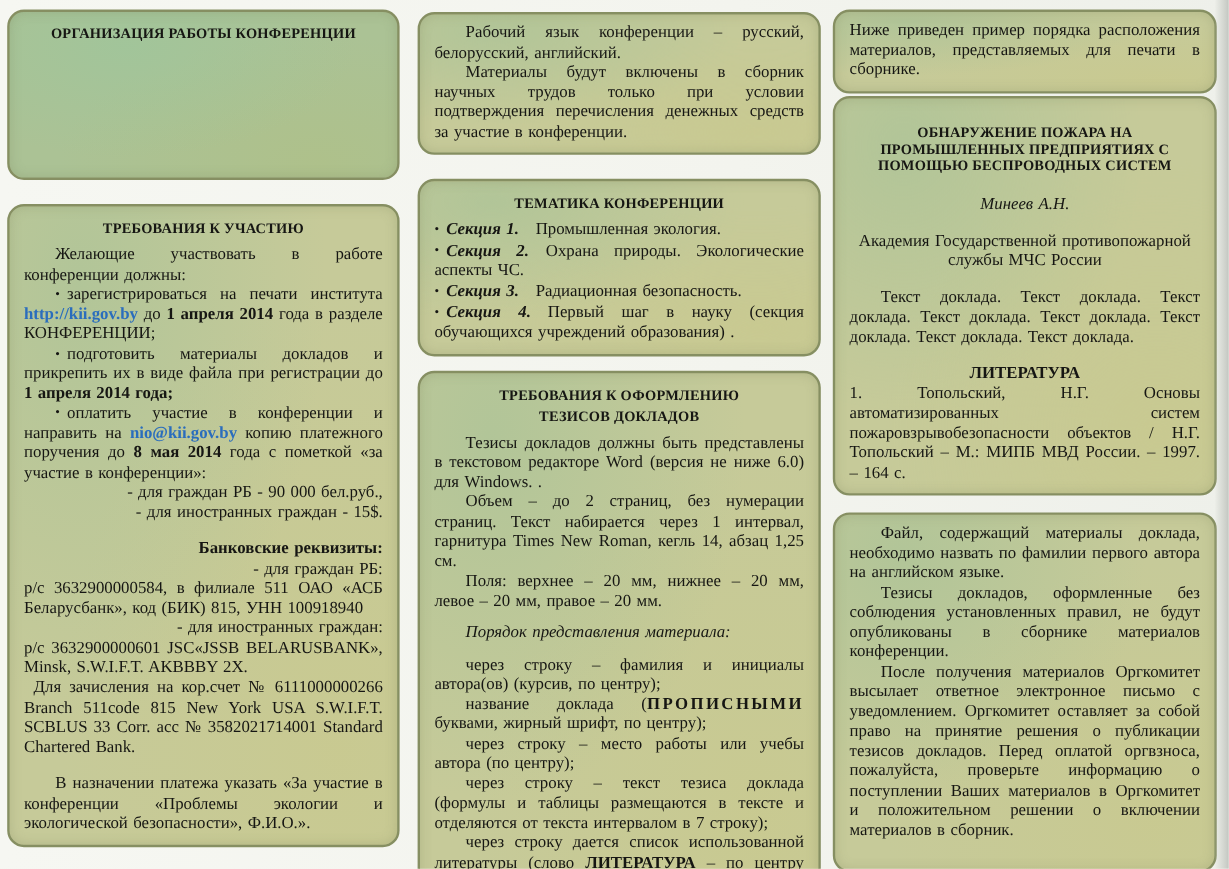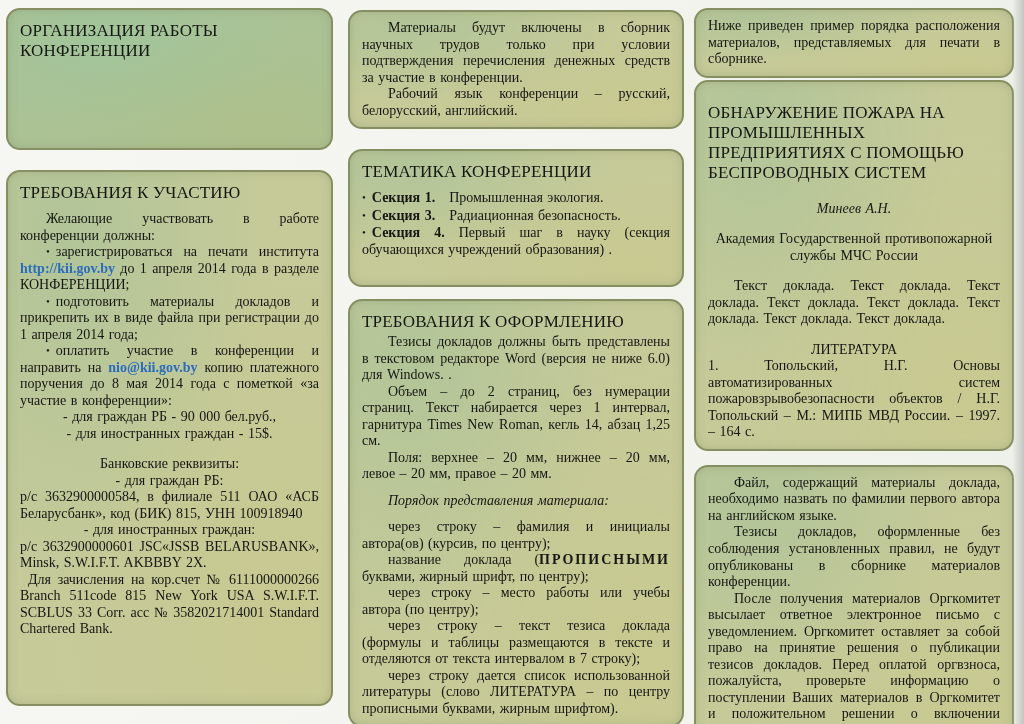--- a/index.html
+++ b/index.html
@@ -29,34 +29,34 @@
       radial-gradient(ellipse at 85% 85%, rgba(205,200,130,0.35), transparent 60%),
       #c6ca99;
     box-shadow: inset 0 0 10px rgba(110,120,80,.25);
   }
   .block.greenish {
     background:
       radial-gradient(ellipse at 30% 20%, rgba(150,200,160,0.45), transparent 60%),
       radial-gradient(ellipse at 80% 90%, rgba(180,190,120,0.35), transparent 60%),
       #abc295;
   }
-  .b-title { font-weight:normal; font-size:17px; line-height:1.18; margin:3px 0 8px; letter-spacing:.2px; }
+  .b-title { font-weight:bold; text-align:center; font-size:12px; line-height:1.18; margin:3px 0 8px; letter-spacing:.2px; }
   p { margin:0; font-size:14px; line-height:1.18; text-align:justify; word-spacing:1px; }
   .ind  { text-indent:26px; }
-  .ml   { margin-left:0; text-align:center; }
+  .ml   { margin-left:0; text-align:right; }
   .ind8 { text-indent:8px; }
   .center { text-align:center; text-indent:0; }
   .it   { font-style:italic; }
-  .bd   { font-weight:normal; }
+  .bd   { font-weight:bold; }
   .caps { font-weight:bold; letter-spacing:2px; }
   a.lnk { color:#2a6dbd; text-decoration:none;font-weight:bold; }
   .sp   { height:14px; }
   .sp-s { height:10px; }
   .bullet { font-size:11px; vertical-align:1px; padding-right:6px; }
-  .sec-label { font-weight:bold; margin-right:14px; }
+  .sec-label { font-weight:bold; margin-right:14px;font-style:italic; }
   .sec-item { margin:1px 0; }
   
   .c1b1 { margin-top:8px;  min-height:142px; }
   .c1b2 { margin-top:20px; min-height:536px; }
   .c2b1 { margin-top:10px; min-height:108px; }
   .c2b2 { margin-top:20px; min-height:138px; }
   .c2b3 { margin-top:12px; min-height:428px; }
   .c3b1 { margin-top:8px;  min-height:62px;  }
   .c3b2 { margin-top:2px; min-height:312px; }
   .c3b3 { margin-top:14px; min-height:300px; }
@@ -89,39 +89,42 @@
 
       <p class="ml bd">Банковские реквизиты:</p>
       <p class="ml">- для граждан РБ:</p>
       <p>р/с 3632900000584, в филиале 511 ОАО «АСБ Беларусбанк», код (БИК) 815, УНН 100918940</p>
       <p class="ml">- для иностранных граждан:</p>
       <p>р/с 3632900000601 JSC«JSSB BELARUSBANK», Minsk, S.W.I.F.T.  AKBBBY 2X.</p>
       <p class="ind8">Для зачисления на кор.счет № 6111000000266 Branch 511code 815 New York USA S.W.I.F.T. SCBLUS 33 Corr. acc № 3582021714001 Standard Chartered Bank.</p>
 
       <div class="sp"></div>
 
+      <p class="ind">В назначении платежа указать «За участие в конференции «Проблемы экологии и экологической безопасности», Ф.И.О.».</p>
     </div>
   </div>
 
   <div class="col col2">
 
     <div class="block c2b1">
+      <p class="ind">Рабочий язык конференции – русский, белорусский, английский.</p>
       <p class="ind">Материалы будут включены в сборник научных трудов только при условии подтверждения перечисления денежных средств за участие в конференции.</p>
-      <p class="ind">Рабочий язык конференции – русский, белорусский, английский.</p>
     </div>
 
     <div class="block c2b2">
       <div class="b-title">ТЕМАТИКА КОНФЕРЕНЦИИ</div>
       <p class="sec-item"><span class="bullet">•</span><span class="sec-label">Секция 1.</span><span>Промышленная экология.</span></p>
+      <p class="sec-item"><span class="bullet">•</span><span class="sec-label">Секция 2.</span><span>Охрана природы. Экологические аспекты ЧС.</span></p>
       <p class="sec-item"><span class="bullet">•</span><span class="sec-label">Секция 3.</span><span>Радиационная безопасность.</span></p>
       <p class="sec-item"><span class="bullet">•</span><span class="sec-label">Секция 4.</span><span>Первый шаг в науку (секция обучающихся учреждений образования) .</span></p>
     </div>
 
     <div class="block c2b3">
       <div class="b-title" style="margin-bottom:2px">ТРЕБОВАНИЯ К ОФОРМЛЕНИЮ</div>
+      <div class="b-title">ТЕЗИСОВ ДОКЛАДОВ</div>
       <p class="ind">Тезисы докладов должны быть представлены в текстовом редакторе Word (версия не ниже 6.0) для Windows. .</p>
       <p class="ind">Объем – до 2 страниц, без нумерации страниц. Текст набирается через 1 интервал, гарнитура Times New Roman, кегль 14, абзац 1,25 см.</p>
       <p class="ind">Поля: верхнее – 20 мм, нижнее – 20 мм,  левое – 20 мм, правое – 20 мм.</p>
       <div class="sp-s"></div>
       <p class="ind it">Порядок представления материала:</p>
       <div class="sp-s"></div>
       <p class="ind">через строку  –  фамилия и инициалы автора(ов) (курсив, по центру);</p>
       <p class="ind"><span>название доклада (</span><span class="caps">ПРОПИСНЫМИ</span><span> буквами, жирный шрифт, по центру);</span></p>
       <p class="ind">через строку  –  место работы или учебы автора (по центру);</p>
       <p class="ind">через строку  –  текст тезиса доклада (формулы и таблицы размещаются в тексте и отделяются от  текста  интервалом в 7 строку);</p>

